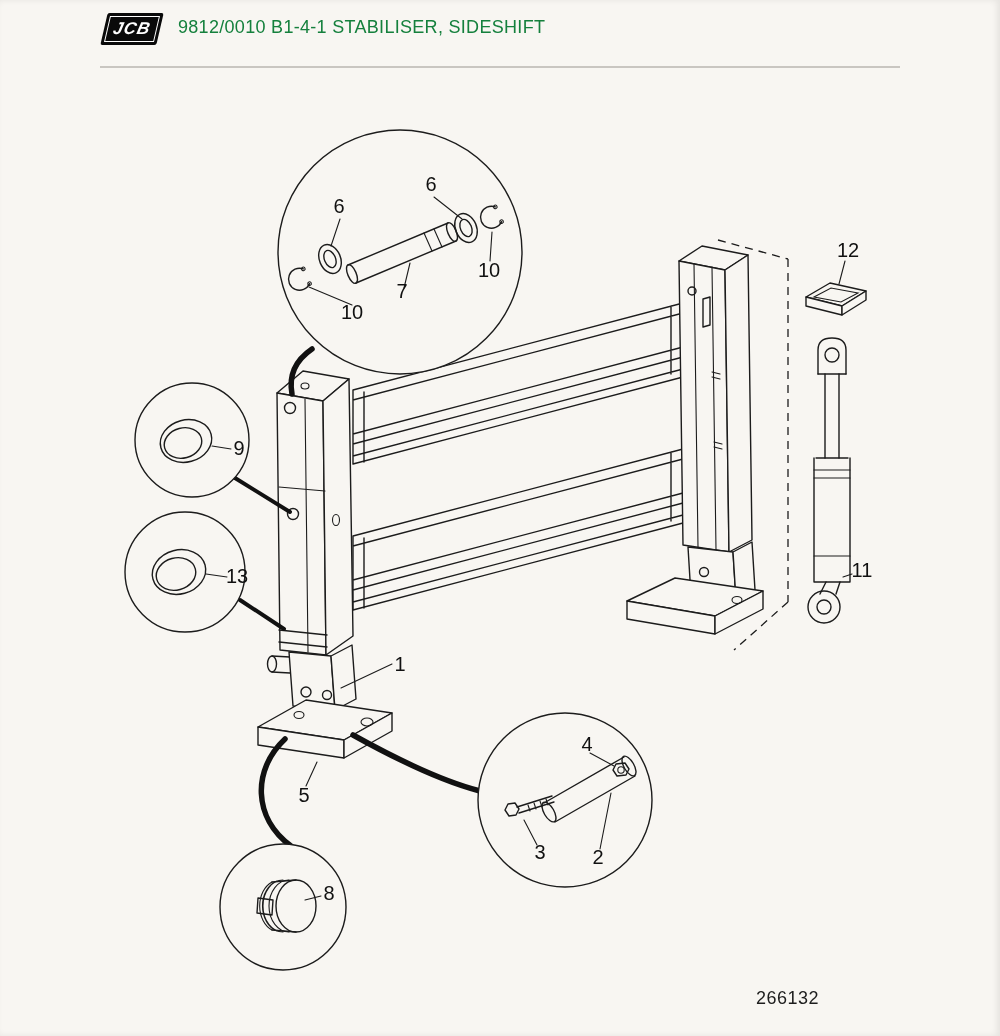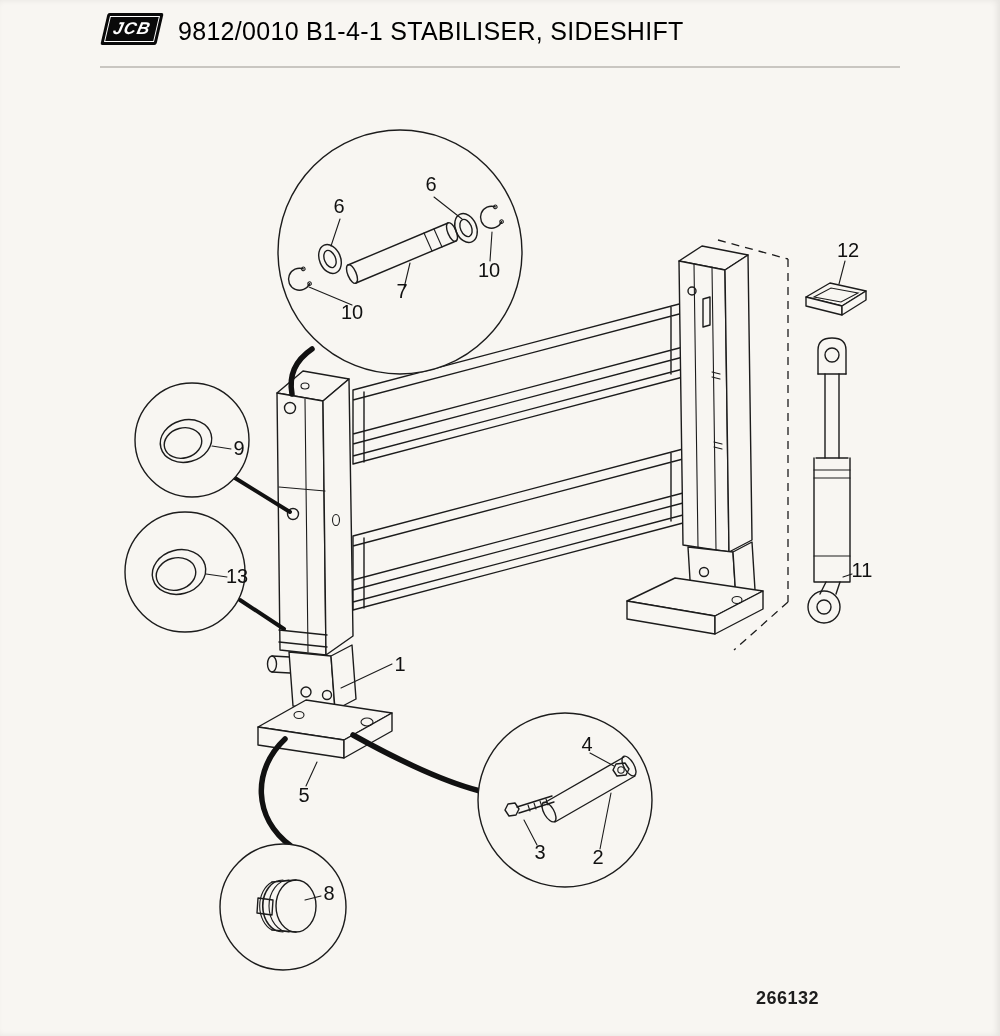--- a/index.html
+++ b/index.html
@@ -19,30 +19,30 @@
     display:flex;align-items:center;justify-content:center;
     outline:1.5px solid #fff;outline-offset:-4px;
     border-radius:2px;
   }
   .logo span{
     color:#fff;font-weight:bold;font-style:italic;
     font-size:17px;letter-spacing:1px;
   }
   .title{
     position:absolute;left:178px;top:17px;
-    font-size:25px;color:#000000;letter-spacing:.3px;
+    font-size:18px;color:#15803d;letter-spacing:.3px;
     white-space:nowrap;
   }
   .divider{
     position:absolute;left:100px;top:66px;width:800px;height:2px;
     background:#c9c6c1;
   }
   .fignum{
     position:absolute;left:756px;top:988px;
-    font-size:18px;font-weight:bold;color:#1d1d1d;letter-spacing:.5px;
+    font-size:18px;font-weight:normal;color:#1d1d1d;letter-spacing:.5px;
   }
   svg.diagram{position:absolute;left:0;top:0;}
   .s{fill:none;stroke:#1c1c1c;stroke-width:1.4;stroke-linecap:round;stroke-linejoin:round;}
   .sf{fill:#f8f6f2;stroke:#1c1c1c;stroke-width:1.4;stroke-linejoin:round;}
   .thin{fill:none;stroke:#1c1c1c;stroke-width:1.1;stroke-linecap:round;}
   .thick{fill:none;stroke:#111;stroke-width:5.5;stroke-linecap:round;}
   .thick4{fill:none;stroke:#111;stroke-width:4;stroke-linecap:round;}
   .dash{fill:none;stroke:#1c1c1c;stroke-width:1.3;stroke-dasharray:8 6;}
   .callout{font-family:"Liberation Sans",sans-serif;font-size:20px;fill:#111;}
 </style>

